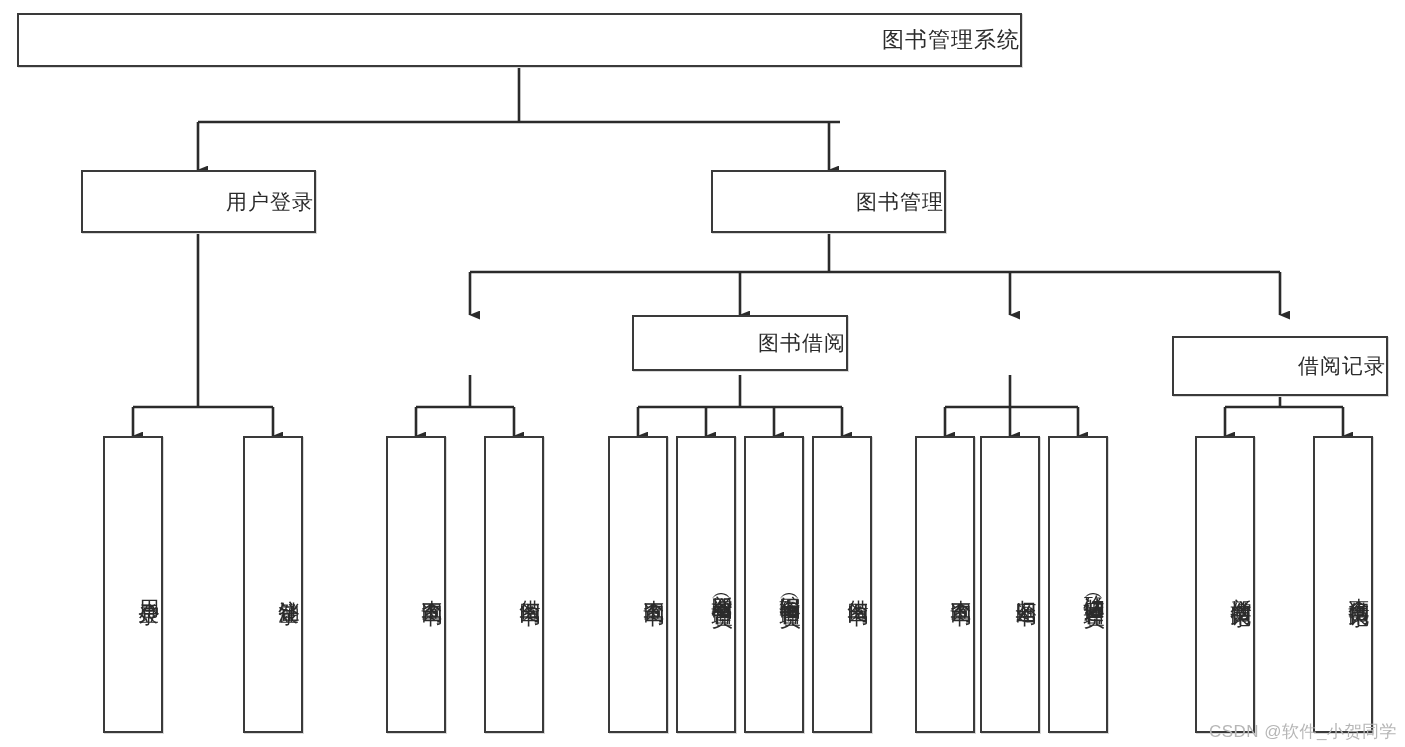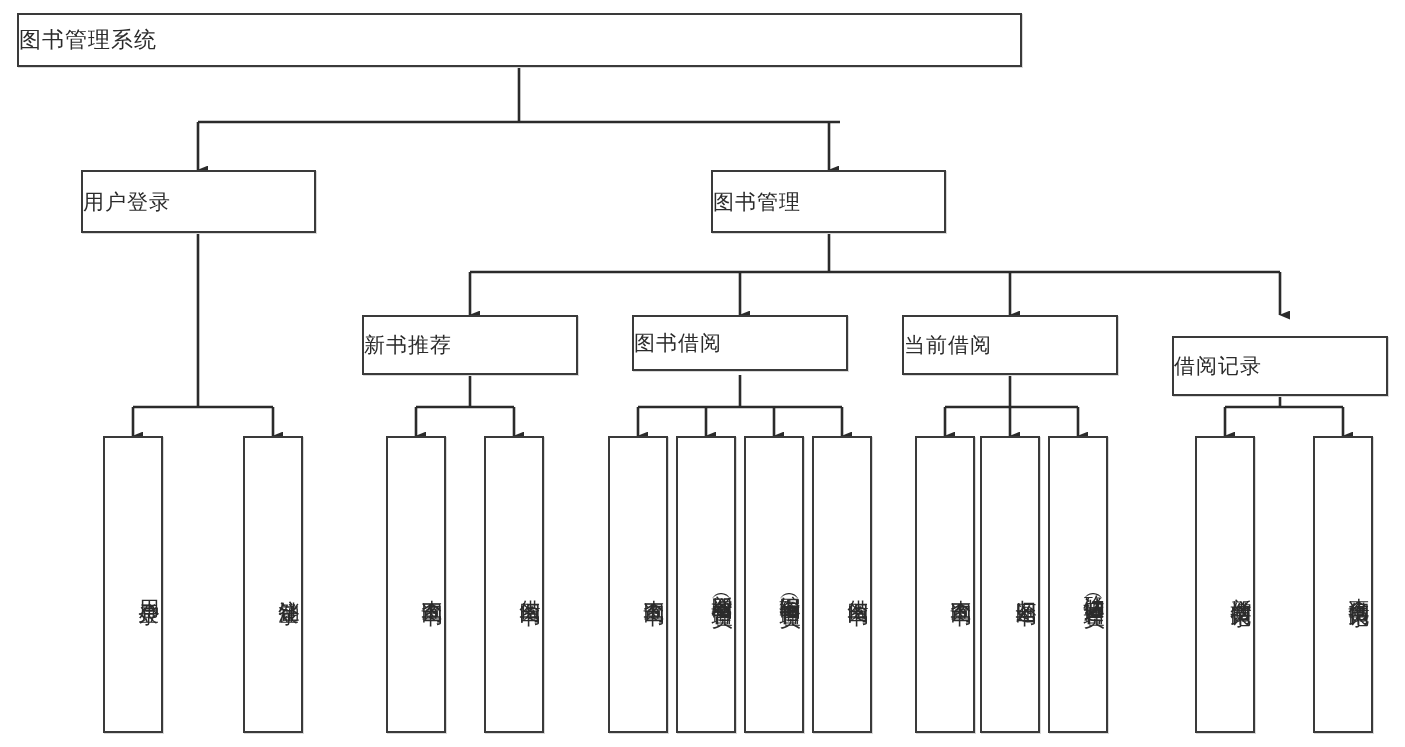--- a/index.html
+++ b/index.html
@@ -27,21 +27,21 @@
     height: 747px;
     pointer-events: none;
   }
   .node {
     position: absolute;
     box-sizing: border-box;
     background: #ffffff;
     border: 2.5px solid #3a3a3a;
     display: flex;
     align-items: center;
-    justify-content: flex-start;
+    justify-content: flex-end;
     color: #2b2b2b;
     box-shadow: 1px 1px 0 #d9d9d9;
   }
   .node-h {
     font-size: 21px;
     letter-spacing: 1px;
     white-space: nowrap;
   }
   .node-root {
     font-size: 22px;
@@ -132,28 +132,22 @@
     <span>图书管理系统</span>
   </div>
 
   <div class="node node-h" style="left:81px; top:170px; width:235px; height:63px;">
     <span>用户登录</span>
   </div>
   <div class="node node-h" style="left:711px; top:170px; width:235px; height:63px;">
     <span>图书管理</span>
   </div>
 
-  <div class="node node-h" style="left:362px; top:315px; width:216px; height:60px;">
-    <span>新书推荐</span>
-  </div>
   <div class="node node-h" style="left:632px; top:315px; width:216px; height:56px;">
     <span>图书借阅</span>
-  </div>
-  <div class="node node-h" style="left:902px; top:315px; width:216px; height:60px;">
-    <span>当前借阅</span>
   </div>
   <div class="node node-h" style="left:1172px; top:315px; width:216px; height:60px;margin-top:21px;">
     <span>借阅记录</span>
   </div>
 
   <div class="node node-v" style="left:103px; top:436px; width:60px; height:297px;">
     <span class="vtext">用户登录</span>
   </div>
   <div class="node node-v" style="left:243px; top:436px; width:60px; height:297px;">
     <span class="vtext">注销登录</span>
@@ -189,14 +183,15 @@
     <span class="vtext">确认归还（管理员）</span>
   </div>
 
   <div class="node node-v" style="left:1195px; top:436px; width:60px; height:297px;">
     <span class="vtext">新增借阅记录</span>
   </div>
   <div class="node node-v" style="left:1313px; top:436px; width:60px; height:297px;">
     <span class="vtext">查询借阅记录</span>
   </div>
 
+  <div class="watermark">CSDN @软件_小贺同学</div>
 
 </div>
 
 </body></html>

